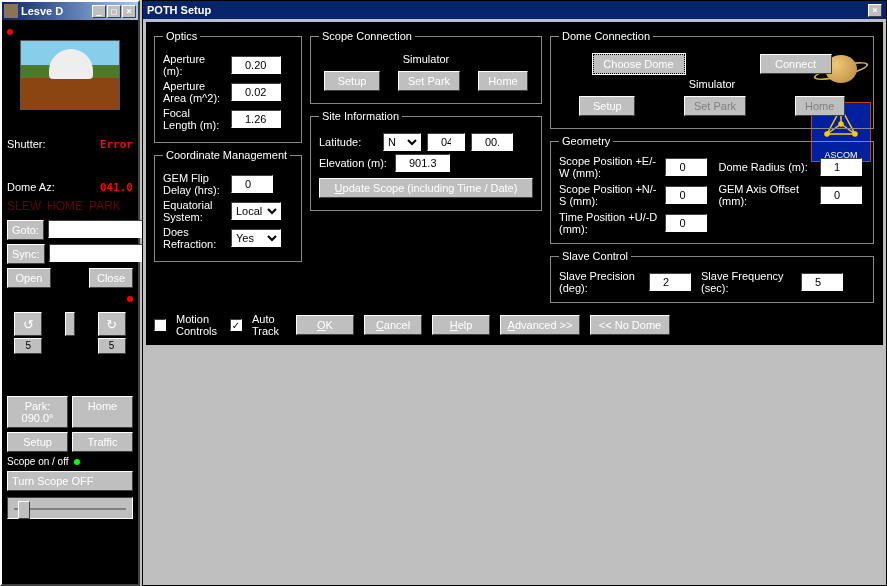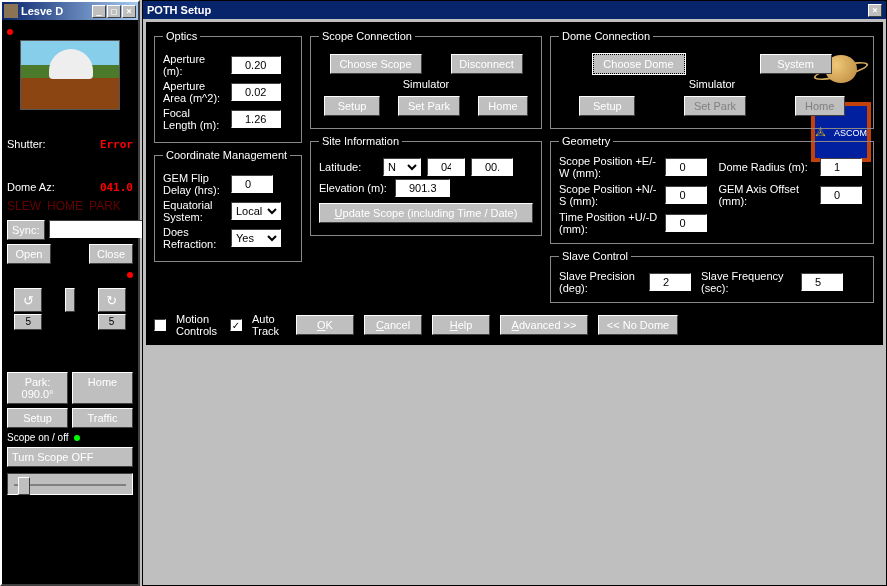--- a/index.html
+++ b/index.html
@@ -45,21 +45,21 @@
 .field-row label { flex:0 0 auto; }
 .field-row .textin { flex:0 0 auto; }
 .w50{width:50px;} .w42{width:42px;} .w38{width:38px;} .w55{width:55px;}
 select.textin { padding:0;}
 .btnrow2 { display:flex; gap:8px; justify-content:space-around; margin:4px 0; flex-wrap:wrap;}
 .winbtn.dis { color:#808080; }
 .simlabel{ text-align:center; font-size:11px; margin:3px 0 6px 0;}
 .saturn { position:absolute; right:12px; top:25px; width:60px; height:45px; }
 .saturn .planet{position:absolute;left:14px;top:8px;width:32px;height:28px;background:radial-gradient(circle at 35% 35%,#f0c878,#b8863c);border-radius:50%;}
 .saturn .ring{position:absolute;left:2px;top:18px;width:56px;height:12px;border:2px solid #d4a85a;border-radius:50%;transform:rotate(-14deg);}
-.ascom { position:absolute; right:12px; top:80px; width:60px; height:60px; background:#0020a0; border:4px solid #c2410c; display:flex; flex-direction:row; align-items:center; justify-content:center;gap:8px; }
+.ascom { position:absolute; right:12px; top:80px; width:60px; height:60px; background:#0020a0; border:1px solid #c2410c; display:flex; flex-direction:column; align-items:center; justify-content:center;gap:8px; }
 .ascom svg{width:40px;height:36px;}
 .ascom .txt{color:#fff;font-size:9px;margin-top:2px;}
 .bottom-row { grid-column:1 / span 3; display:flex; gap:10px; align-items:center; padding-top:2px;}
 .chk { width:12px;height:12px; background:#fff; border:1px solid; border-color:#404040 #fff #fff #404040; display:inline-flex; align-items:center; justify-content:center; font-size:10px; color:#000;}
 .chk.checked::after{content:"✓";}
 .winbtn .ul { text-decoration: underline; }
 .col3 { display:flex; flex-direction:column; gap:6px;}
 .col2 { display:flex; flex-direction:column; gap:6px;}
 .col1 { display:flex; flex-direction:column; gap:6px;}
 .geom-grid { display:grid; grid-template-columns:auto 45px auto 45px; gap:4px 8px; align-items:center; font-size:11px;}
@@ -84,20 +84,24 @@
     <div class="status-row">
       <span>Shutter:</span>
       <span class="val-err">Error</span>
     </div>
     <div class="status-row">
       <span>Dome Az:</span>
       <span class="val-num">041.0</span>
     </div>
     <div class="slew-row">
       <span>SLEW</span><span>HOME</span><span>PARK</span>
+    </div>
+    <div class="btn-row">
+      <div class="winbtn" style="width:42px">Goto:</div>
+      <input class="textin" style="flex: 1 1 0%;">
     </div>
     <div class="btn-row">
       <div class="winbtn" style="width:42px">Sync:</div>
       <input class="textin" style="flex: 1 1 0%;">
     </div>
     <div class="btn-row" style="justify-content:space-between">
       <div class="winbtn" style="width:44px">Open</div>
       <div class="winbtn" style="width:44px">Close</div>
     </div>
     <div style="text-align:right;"><span class="red-dot"></span></div>
@@ -186,24 +190,20 @@
         <div class="field-row">
             <label style="width:62px">Does Refraction:</label>
             <select class="textin w50"><option>Yes</option></select>
           </div>
       </fieldset>
     </div>
 
     <div class="col2">
       <fieldset>
         <legend>Scope Connection</legend>
-        <div class="btnrow2">
-          <div class="winbtn" style="width:92px">Choose Scope</div>
-          <div class="winbtn" style="width:72px">Disconnect</div>
-        </div>
         <div class="simlabel">Simulator</div>
         <div class="btnrow2">
           <div class="winbtn" style="width:56px">Setup</div>
           <div class="winbtn" style="width:62px">Set Park</div>
           <div class="winbtn" style="width:50px">Home</div>
         </div>
       </fieldset>
       <fieldset>
         <legend>Site Information</legend>
         <div class="field-row">
@@ -220,21 +220,21 @@
           <div class="winbtn" style="width:100%"><span class="ul">U</span>pdate Scope (including Time / Date)</div>
         </div>
       </fieldset>
     </div>
 
     <div class="col3" style="padding-right:76px">
       <fieldset>
         <legend>Dome Connection</legend>
         <div class="btnrow2">
           <div class="winbtn" style="width:92px;border:1px dotted #000;outline:1px solid #fff">Choose Dome</div>
-          <div class="winbtn" style="width:72px">System</div>
+          <div class="winbtn" style="width:72px">Connect</div>
         </div>
         <div class="simlabel">Simulator</div>
         <div class="btnrow2">
           <div class="winbtn" style="width:56px">Setup</div>
           <div class="winbtn dis" style="width:62px">Set Park</div>
           <div class="winbtn dis" style="width:50px">Home</div>
         </div>
       </fieldset>
       <fieldset>
         <legend>Geometry</legend>
@@ -265,18 +265,18 @@
     </div>
 
     <div class="bottom-row">
       <span class="chk"></span>
       <span style="width:44px">Motion Controls</span>
       <span class="chk checked"></span>
       <span style="width:34px">Auto Track</span>
       <div class="winbtn" style="width:58px"><span class="ul">O</span>K</div>
       <div class="winbtn" style="width:58px"><span class="ul">C</span>ancel</div>
       <div class="winbtn" style="width:58px"><span class="ul">H</span>elp</div>
-      <div class="winbtn" style="width:88px"><span class="ul">A</span>dvanced &gt;&gt;</div>
+      <div class="winbtn" style="width:80px"><span class="ul">A</span>dvanced &gt;&gt;</div>
       <div class="winbtn" style="width:80px">&lt;&lt; No Dome</div>
 
     </div>
   </div>
 </div>
 
 </body></html>

